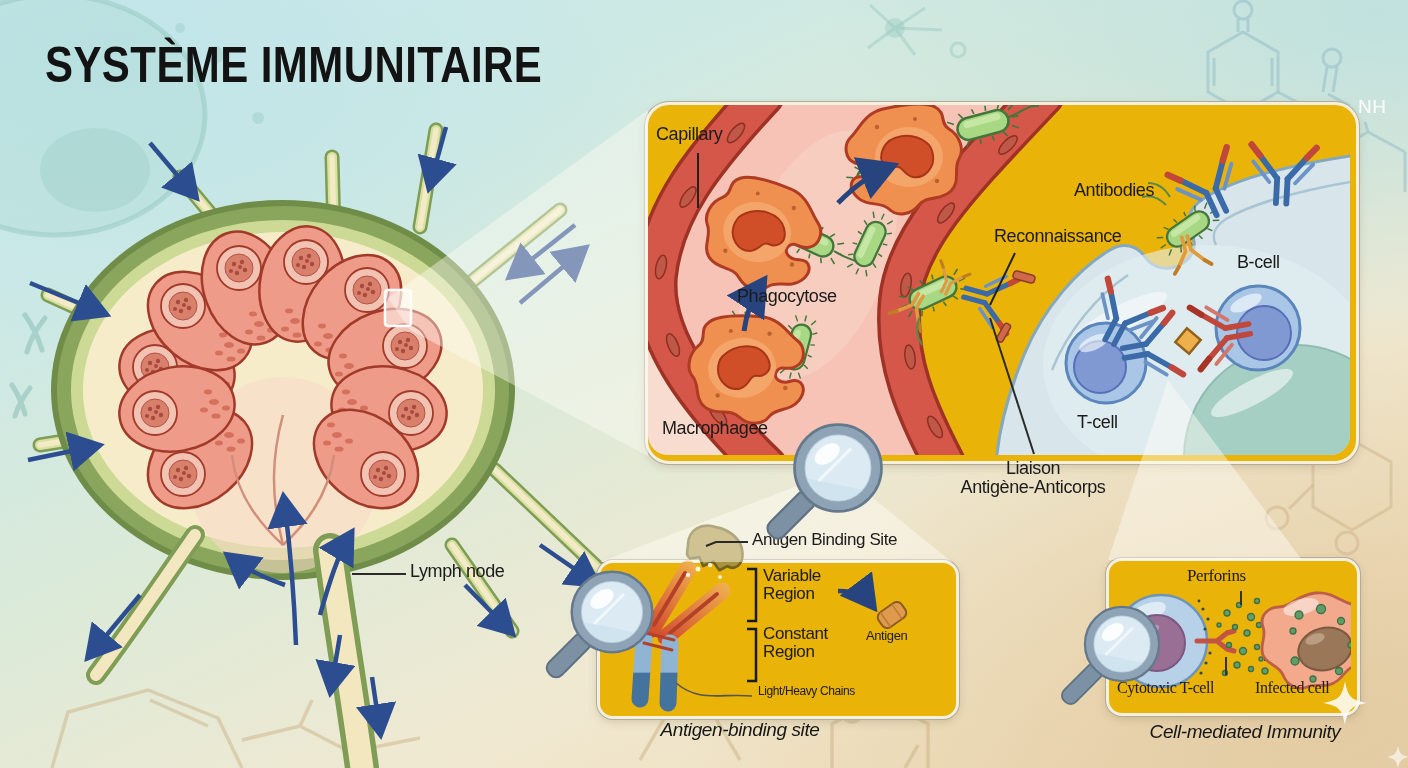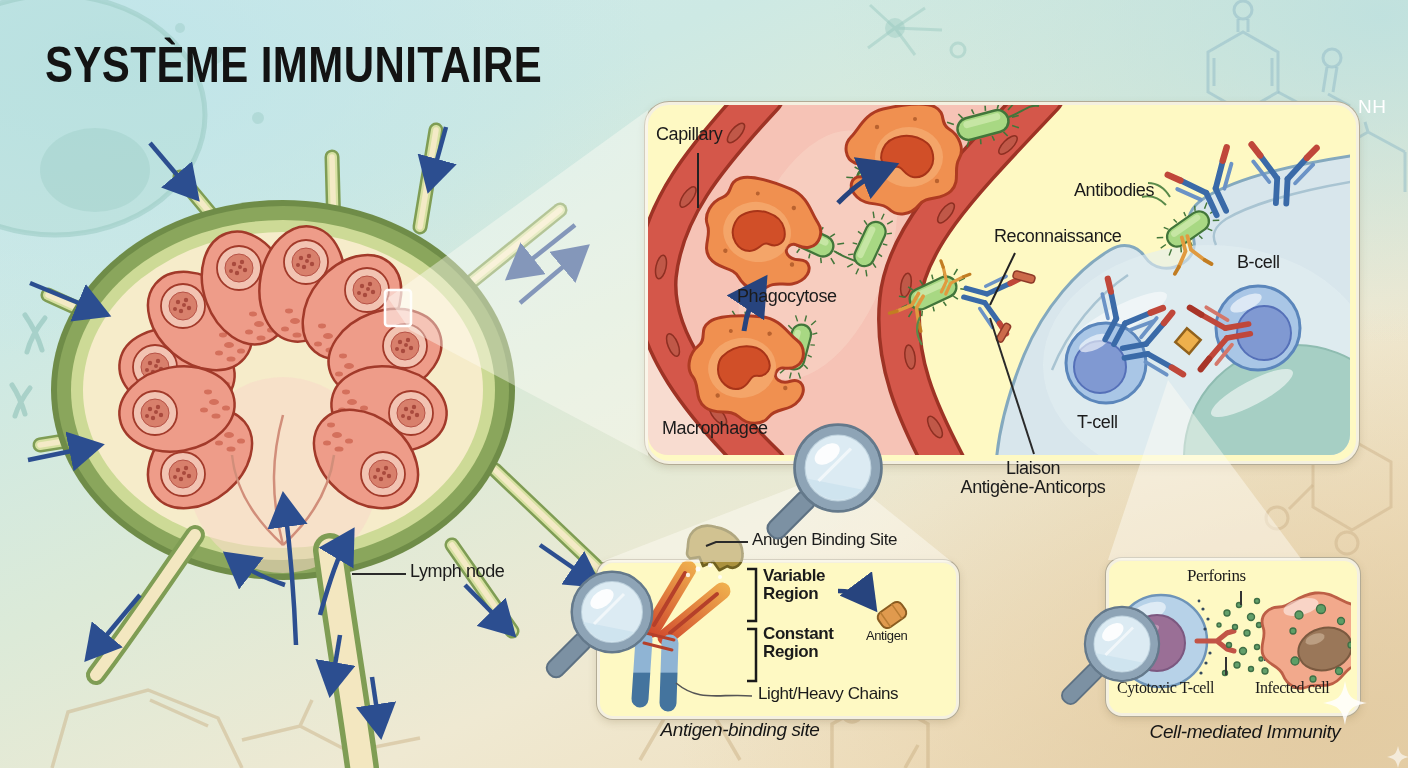--- a/index.html
+++ b/index.html
@@ -6,26 +6,26 @@
   #stage{position:relative;width:1408px;height:768px;overflow:hidden;
          font-family:"Liberation Sans",sans-serif;color:#1b1b1b;}
   .bg{position:absolute;inset:0;z-index:0;
       background:
         radial-gradient(900px 500px at 8% 8%, rgba(190,228,232,.9), rgba(190,228,232,0) 60%),
         radial-gradient(1000px 600px at 98% 2%, rgba(185,223,224,.8), rgba(185,223,224,0) 55%),
         radial-gradient(1100px 700px at 95% 95%, rgba(226,202,160,.85), rgba(226,202,160,0) 60%),
         linear-gradient(155deg,#cfeaee 0%,#cde9e4 24%,#dcead8 45%,#efe9d2 66%,#f0e1c2 82%,#e7d2ae 100%);}
   svg{display:block}
   .abs{position:absolute;}
-  .panel{position:absolute;background:#fef9c3;border:3px solid #f4f0e0;
+  .panel{position:absolute;background:#eab308;border:3px solid #f4f0e0;
          box-shadow:0 0 0 1px #b3ab95,0 3px 8px rgba(110,90,50,.22);z-index:3;}
   .lbl{position:absolute;font-size:18px;letter-spacing:-.4px;line-height:1.08;
        color:#1b1b1b;white-space:nowrap;z-index:5;}
   .lbl.small{font-size:16px;}
-  .lbl.wrap{white-space:normal;font-weight:bold;}
+  .lbl.wrap{white-space:normal;}
   #title{position:absolute;left:45px;top:36px;font-size:50px;font-weight:bold;
          letter-spacing:.5px;color:#131313;transform:scaleX(.84);transform-origin:left center;
          z-index:5;white-space:nowrap;}
   .caption{position:absolute;font-size:19px;letter-spacing:-.4px;color:#161616;
            text-align:center;z-index:5;font-style:italic;}
   .z1{z-index:1}.z2{z-index:2}.z4{z-index:4}.z5{z-index:5}.z6{z-index:6}
   #chem-nh{position:absolute;left:1358px;top:96px;font-size:19px;color:#ffffff;
            z-index:1;letter-spacing:.5px;}
 </style>
 </head>
@@ -439,21 +439,21 @@
       <path d="M 238,28 C 258,28 266,34 272,42" stroke="#27447e" stroke-width="4.5" fill="none" marker-end="url(#ah3)"></path>
       <g transform="translate(292,52) rotate(-35)">
         <rect x="-14" y="-9" width="28" height="18" rx="6" fill="#e09a4e" stroke="#8a5c20" stroke-width="2"></rect>
         <path d="M-8,-9 L-8,9 M6,-9 L6,9" stroke="#b97c33" stroke-width="1.5"></path>
       </g>
       <path d="M 76,120 C 100,140 120,130 152,133" stroke="#555" stroke-width="1.6" fill="none"></path>
     </svg>
     <div class="lbl wrap" style="left:163px;top:4px;width:74px;font-size:17px;">Variable Region</div>
     <div class="lbl wrap" style="left:163px;top:62px;width:80px;font-size:17px;">Constant Region</div>
     <div class="lbl" style="left:266px;top:66px;font-size:13px;">Antigen</div>
-    <div class="lbl" style="left:158px;top:122px;font-size:17px;">Light/Heavy Chains</div>
+    <div class="lbl" style="left:158px;top:122px;font-size:12px;">Light/Heavy Chains</div>
   </div>
   <div class="lbl" style="left:752px;top:531px;font-size:17px;">Antigen Binding Site</div>
   <div class="caption" style="left:655px;top:719px;width:170px;">Antigen-binding site</div>
 
   <div class="panel" style="left:1106px;top:558px;width:248px;height:152px;border-radius:16px;font-family:Liberation Serif, serif;">
     <svg width="242" height="146" viewBox="0 0 242 146">
       <defs>
         <marker id="ah4" markerWidth="9" markerHeight="9" refX="6" refY="4.5" orient="auto">
           <path d="M0,0 L8,4.5 L0,9 Z" fill="#1e3a60"></path>
         </marker>

